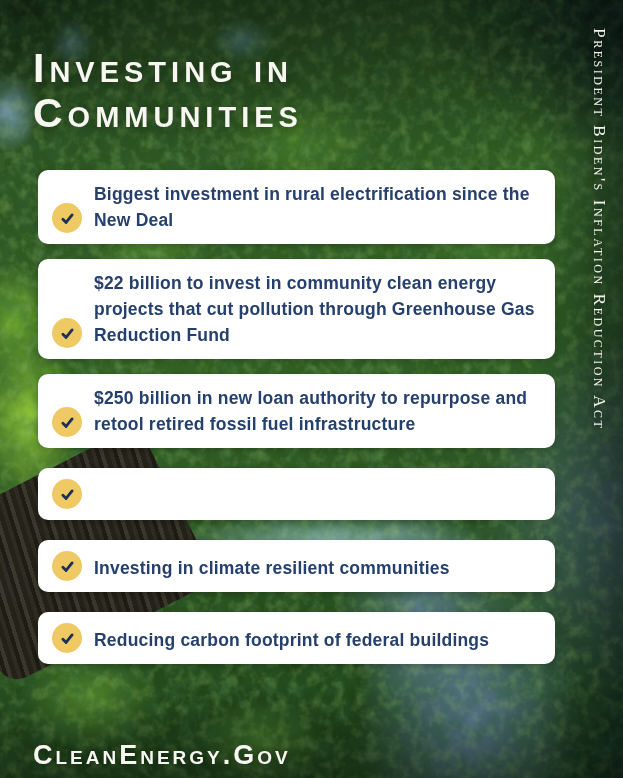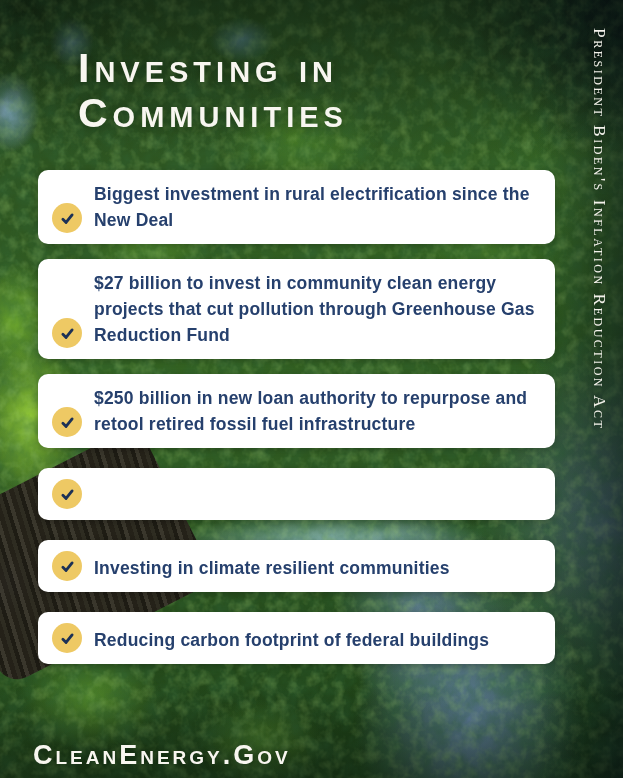--- a/index.html
+++ b/index.html
@@ -65,21 +65,20 @@
     left: 33px; top: 46px;
     width: 480px;
     color: #f8f6f0;
     font-weight: bold;
     font-variant: small-caps;
     font-size: 41px;
     line-height: 45px;
     letter-spacing: 5px;
     white-space: pre-line;
     text-shadow: 0 1px 8px rgba(0,20,10,0.35);
-    margin-left: 45px;
   }
   .side-label {
     position: absolute;
     top: 28px; right: 13px;
     writing-mode: vertical-rl;
     font-family: "Liberation Serif", serif;
     font-variant: small-caps;
     font-size: 17.5px;
     letter-spacing: 2.5px;
     color: #f3f1ea;
@@ -167,21 +166,21 @@
           </svg>
       </span>
       <span class="card-text">Biggest investment in rural electrification since the New Deal</span>
     </div>
     <div class="card">
       <span class="check">
         <svg width="17" height="17" viewBox="0 0 24 24">
             <path d="M5.5 13l4.5 4.5L18.5 7" fill="none" stroke="#1c3156" stroke-width="4" stroke-linecap="round" stroke-linejoin="round"></path>
           </svg>
       </span>
-      <span class="card-text">$27 billion to invest in community clean energy projects that cut pollution through Greenhouse Gas Reduction Fund</span>
+      <span class="card-text">$22 billion to invest in community clean energy projects that cut pollution through Greenhouse Gas Reduction Fund</span>
     </div>
     <div class="card">
       <span class="check">
         <svg width="17" height="17" viewBox="0 0 24 24">
             <path d="M5.5 13l4.5 4.5L18.5 7" fill="none" stroke="#1c3156" stroke-width="4" stroke-linecap="round" stroke-linejoin="round"></path>
           </svg>
       </span>
       <span class="card-text">$250 billion in new loan authority to repurpose and retool retired fossil fuel infrastructure</span>
     </div>
     <div class="card">

